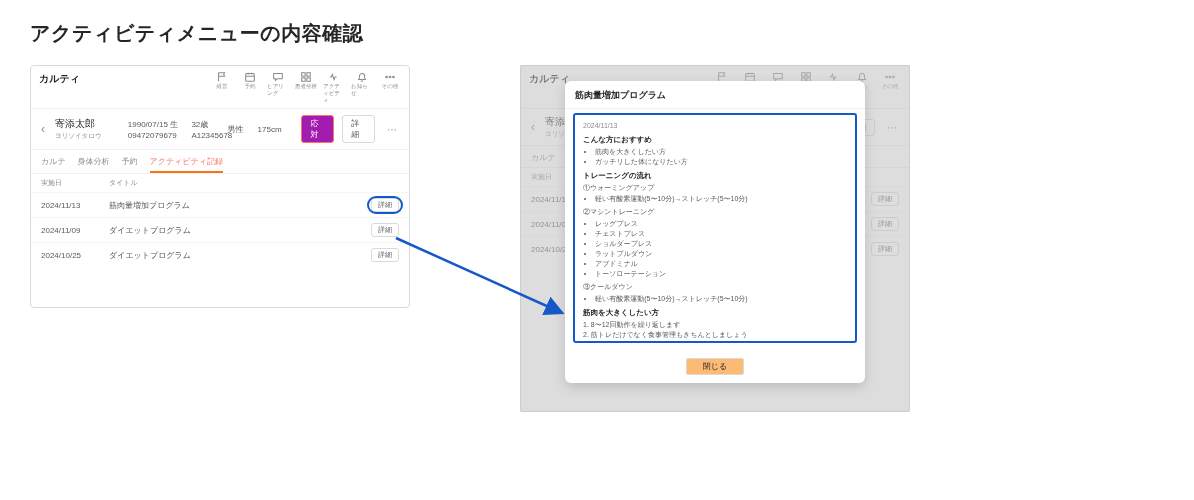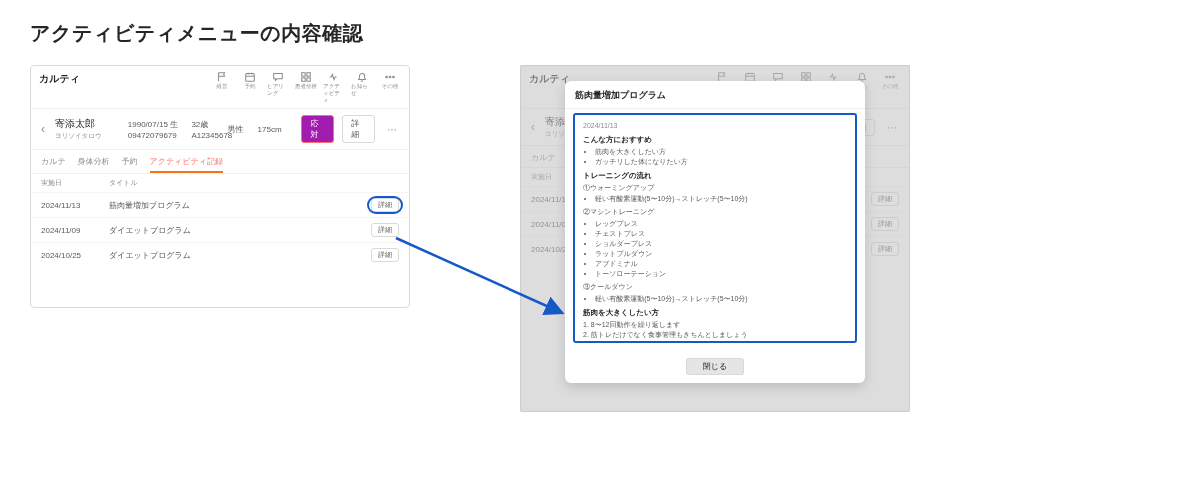--- a/index.html
+++ b/index.html
@@ -43,21 +43,21 @@
   
   .overlay { position:absolute; inset:0; background:rgba(120,120,120,.25); display:flex; align-items:flex-start; justify-content:center; padding-top:16px; pointer-events:none; }
   .modal { width:300px; background:#fff; border-radius:6px; box-shadow:0 4px 12px rgba(0,0,0,.15); display:flex; flex-direction:column; pointer-events:auto; }
   .modal-hd { padding:8px 10px 6px; border-bottom:1px solid #f0f0f0; font-weight:700; font-size:9px; color:#262626; }
   .modal-body { border:2.5px solid #1558c8; border-radius:3px; margin:4px 8px 6px; padding:6px 8px; font-size:7px; line-height:1.45; color:#595959; max-height:230px; overflow:hidden; }
   .modal-body h4 { font-size:7.5px; font-weight:700; color:#262626; margin:4px 0 1px; }
   .modal-body .date { color:#8c8c8c; font-size:7px; margin-bottom:4px; }
   .modal-body ul { margin:1px 0 3px; padding-left:12px; }
   .modal-body li { margin:0; }
   .modal-ft { padding:6px 0 10px; text-align:center; }
-  .close-btn { border:1px solid #d9d9d9; border-radius:3px; padding:3px 16px; font-size:8px; background:#e5e5e5; }
+  .close-btn { border:1px solid #d9d9d9; border-radius:3px; padding:3px 16px; font-size:8px; background:#fdba74; }
 
   .right-app-wrap { position:relative; }
   .dim { filter:grayscale(.2) opacity(.6); }
 
   .arrow { position:absolute; left:360px; top:155px; pointer-events:none; }
 </style>
 </head>
 <body>
 
 <svg width="0" height="0" style="position:absolute">

